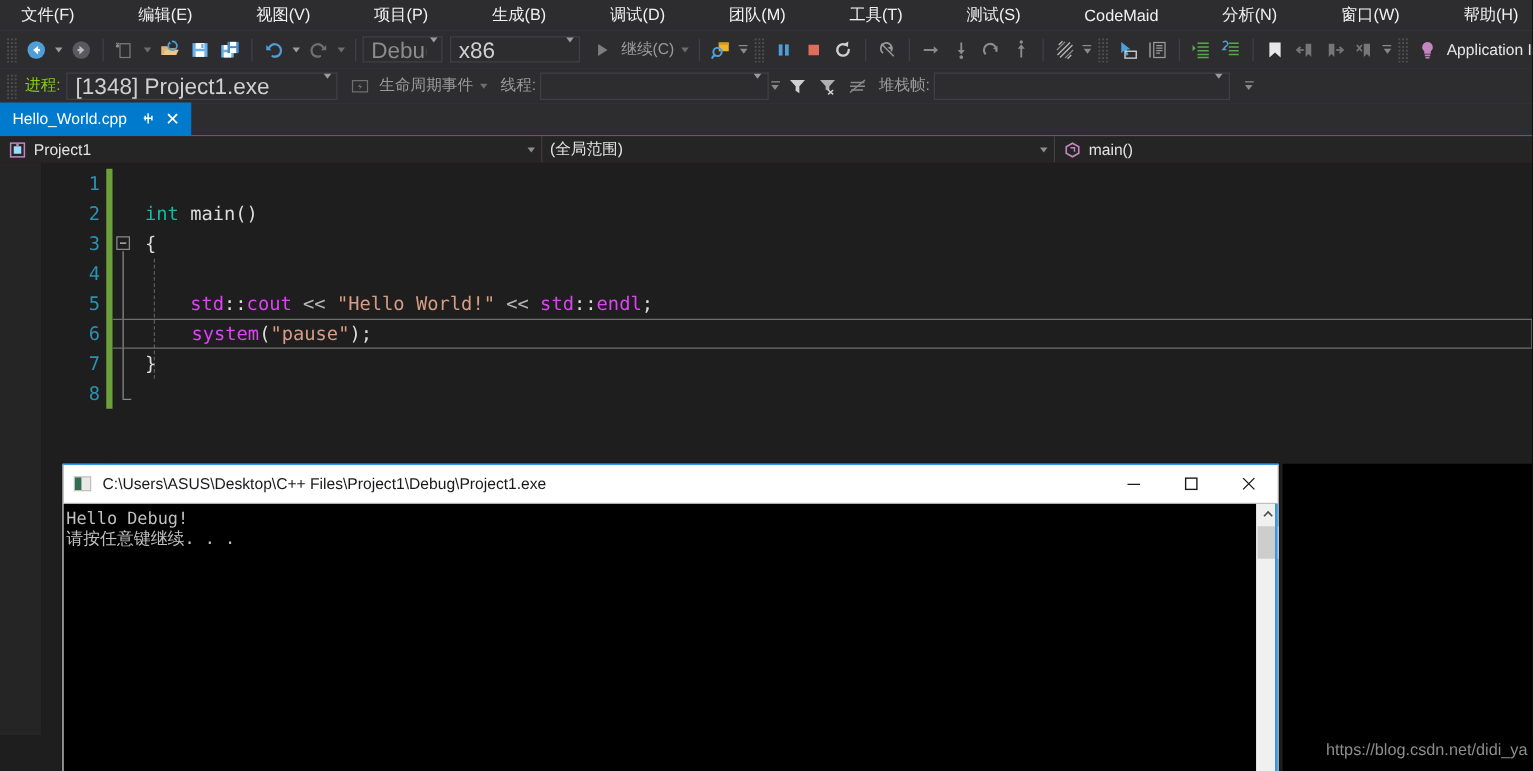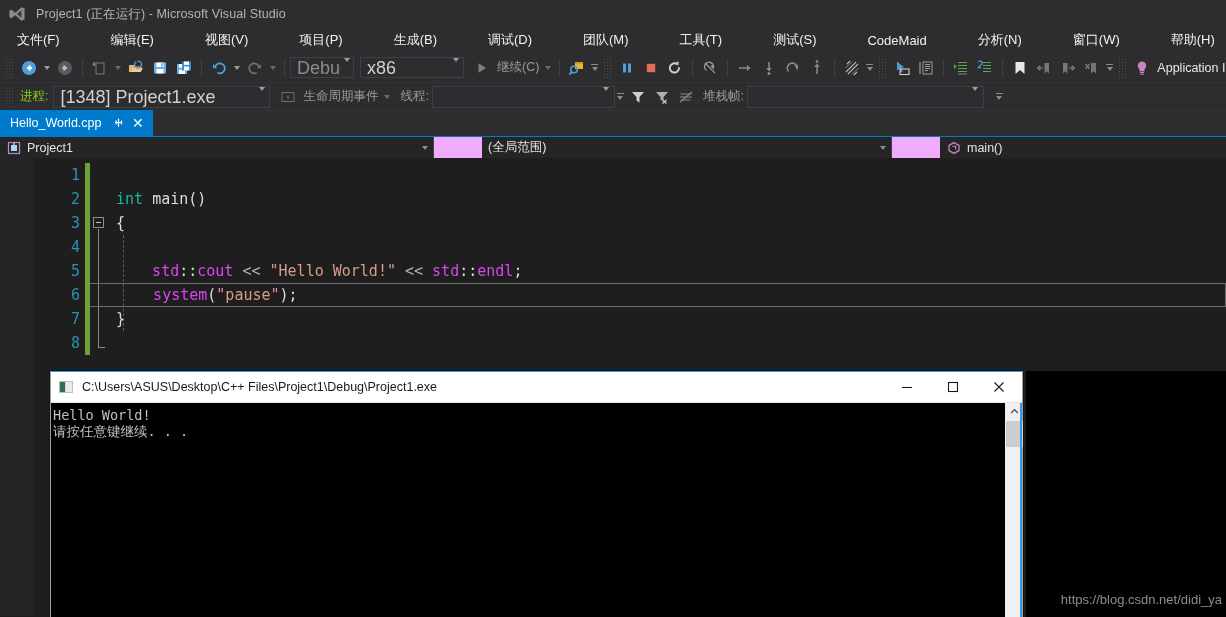--- a/index.html
+++ b/index.html
@@ -192,25 +192,24 @@
     display: flex; align-items: center; justify-content: center;
     margin-left: 1px;
     font-size: 14px;
     line-height: 1;
     color: #ffffff;
   }
 
   
   .navbar {
     height: 22px;
-    background: #f0abfc;
+    background: #7f1d1d;
     display: flex;
     align-items: stretch;
     border-top: 1px solid #007acc;
-    gap: 48px;
   }
   .navcombo {
     display: flex; align-items: center;
     background: #252526;
     border-right: 1px solid #3f3f46;
     font-size: 12.5px;
     color: #e3e3e3;
     padding-left: 6px;
     position: relative;
     cursor: default;
@@ -429,29 +428,20 @@
     left: 1026px; top: 371px;
     width: 200px; height: 246px;
     background: #000;
   }
 </style>
 </head>
 <body>
 
 <div id="app">
 
-  <div class="titlebar">
-    <div class="vs-logo">
-      <svg width="18" height="18" viewBox="0 0 18 18">
-        <path d="M13.4 2.2 L16.6 3.6 L16.6 14.4 L13.4 15.8 L7.4 10.2 L3.3 13.3 L1.4 12.3 L1.4 5.7 L3.3 4.7 L7.4 7.8 Z" fill="#8a8a8a"></path>
-        <path d="M13.4 5.2 L13.4 12.8 L9.0 9.0 Z" fill="#3a3a3c"></path>
-      </svg>
-    </div>
-    <div class="title-text">Project1 (正在运行) - Microsoft Visual Studio</div>
-  </div>
 
   <div class="menubar">
     <div class="menu-item">文件(F)</div>
     <div class="menu-item">编辑(E)</div>
     <div class="menu-item">视图(V)</div>
     <div class="menu-item">项目(P)</div>
     <div class="menu-item">生成(B)</div>
     <div class="menu-item">调试(D)</div>
     <div class="menu-item">团队(M)</div>
     <div class="menu-item">工具(T)</div>
@@ -877,21 +867,21 @@
             <rect x="1.5" y="1.5" width="9" height="9" fill="none" stroke="#1a1a1a" stroke-width="1.1"></rect>
           </svg>
       </span>
       <span class="wbtn closeb">
         <svg width="12" height="12" viewBox="0 0 12 12">
             <path d="M1.5 1.5 L10.5 10.5 M10.5 1.5 L1.5 10.5" stroke="#1a1a1a" stroke-width="1.1"></path>
           </svg>
       </span>
     </div>
     <div class="console-body">
-      <div class="console-text" id="console-out">Hello World!
+      <div class="console-text" id="console-out">Hello Debug!
 请按任意键继续. . .</div>
       <div class="console-scroll">
         <div class="sb-up">
           <svg width="9" height="9" viewBox="0 0 9 9">
               <path d="M1.2 6 L4.5 2.6 L7.8 6" fill="none" stroke="#4a4a4a" stroke-width="1.3"></path>
             </svg>
         </div>
         <div class="sb-thumb"></div>
       </div>
       <div class="console-edge"></div>

